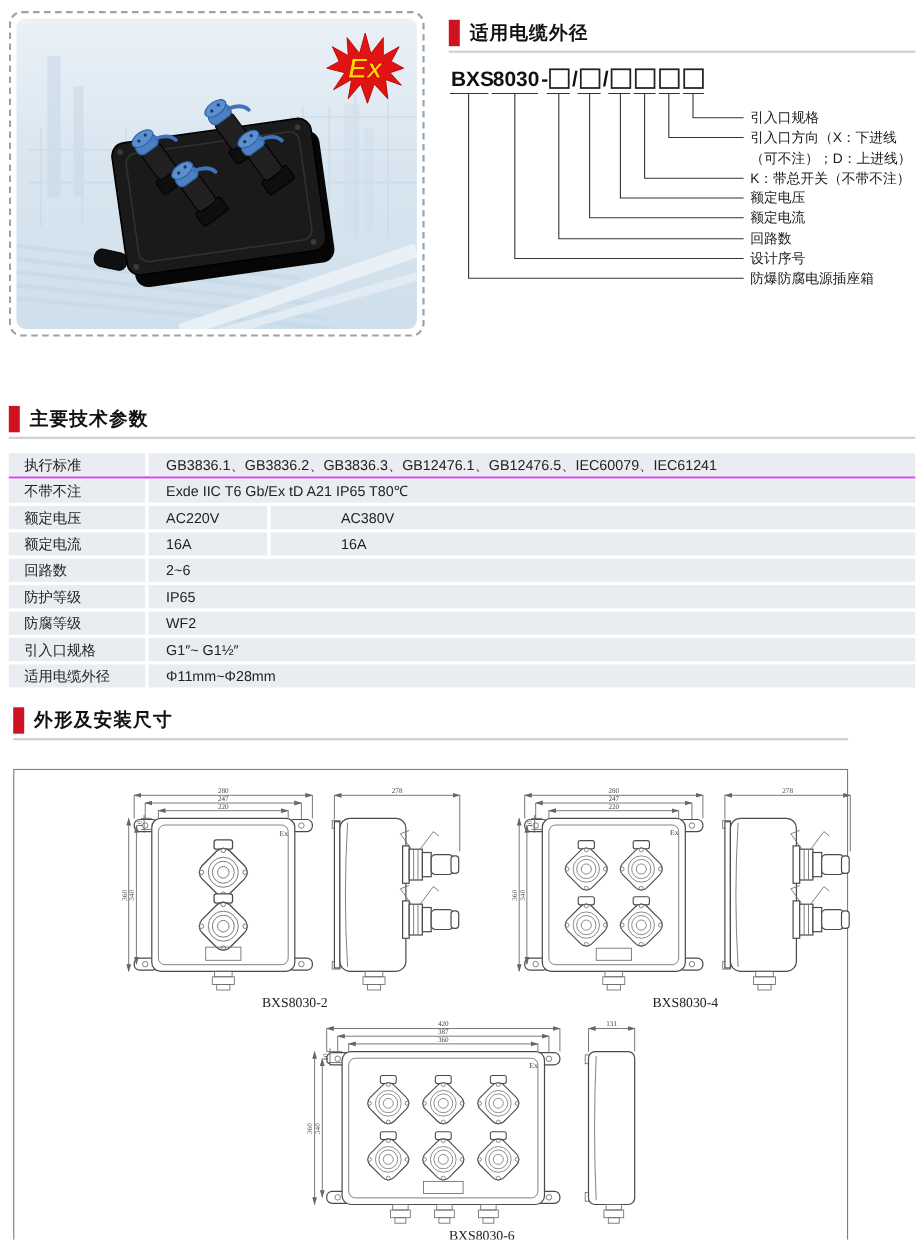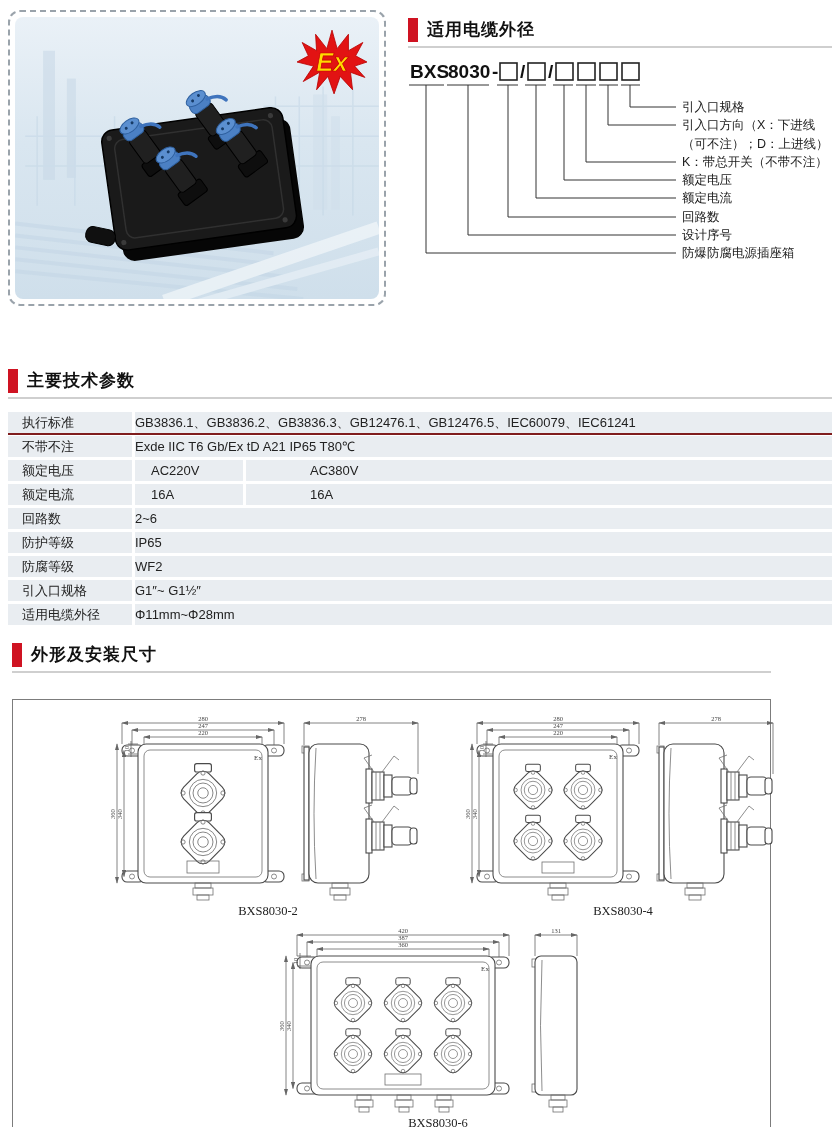--- a/index.html
+++ b/index.html
@@ -21,24 +21,24 @@
   .ex-badge{position:absolute;top:12px;right:10px;}
 
   
   .model-section{left:408px;top:18px;width:424px;}
   .model-diagram{margin-top:10px;}
 
   
   .tech-section{left:8px;top:346px;width:824px;margin-top:23px;}
   .ttable{margin-top:13px;}
   .trow{display:flex;gap:3px;margin-bottom:3px;height:21px;font-size:13px;color:#222;}
-  .trow-std{border-bottom:2px solid #7f1d1d;margin-bottom:1px;}
+  .trow-std{border-bottom:2px solid #d946ef;margin-bottom:1px;}
   .tlabel{width:124px;background:#e9edf1;padding-left:14px;line-height:21px;box-sizing:border-box;}
   .tval{background:#e9edf1;line-height:21px;box-sizing:border-box;white-space:nowrap;}
-  .tval-full{flex:1;}
+  .tval-full{flex:1;padding-left:16px;}
   .tval-a{width:108px;padding-left:16px;}
   .tval-b{flex:1;padding-left:64px;}
 
   
   .dim-section{left:12px;top:643px;width:759px;font-family:Liberation Serif, serif;}
   .dim-panel{position:relative;margin-top:26px;border:1px solid #7c7c7c;height:437px;background:#fff;}
   .dwg{position:absolute;}
 
   
   .ln{stroke:#4a4a4a;stroke-width:1.1;fill:#fff;}

